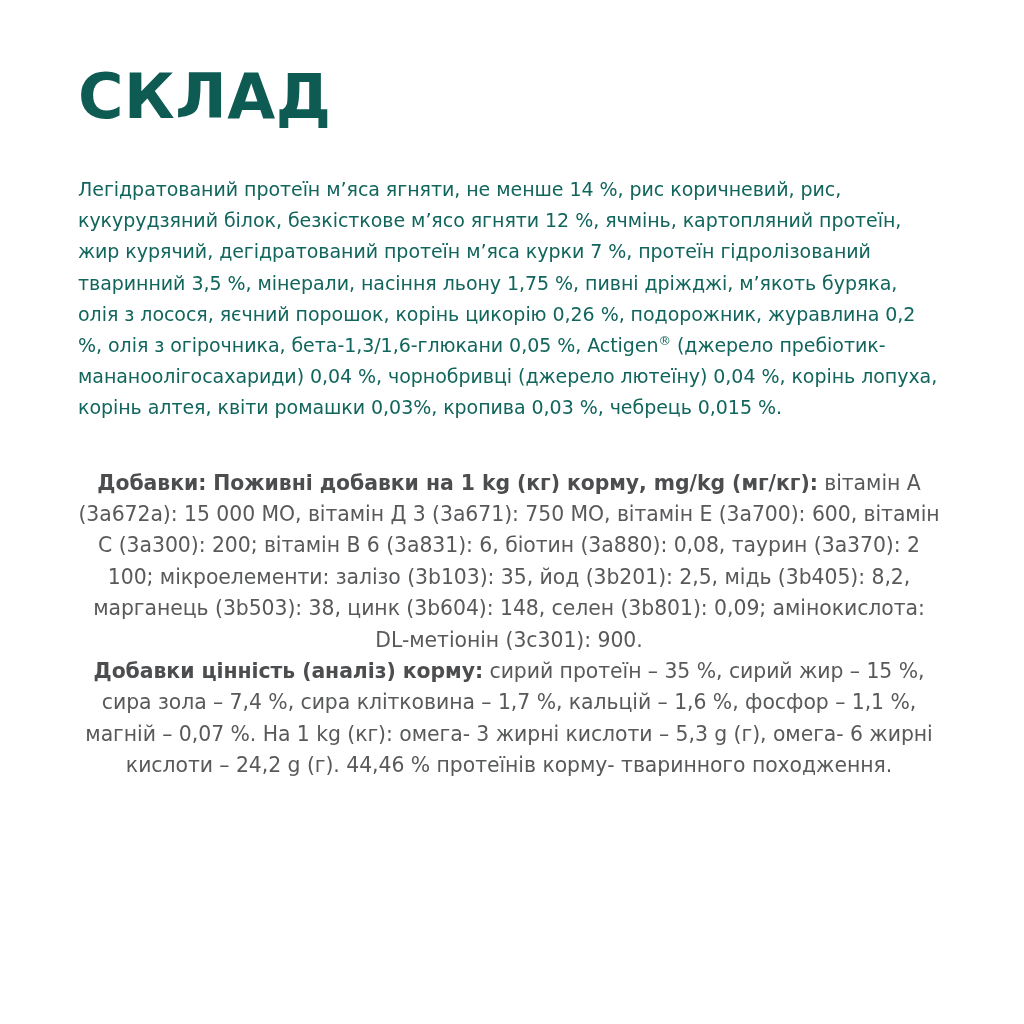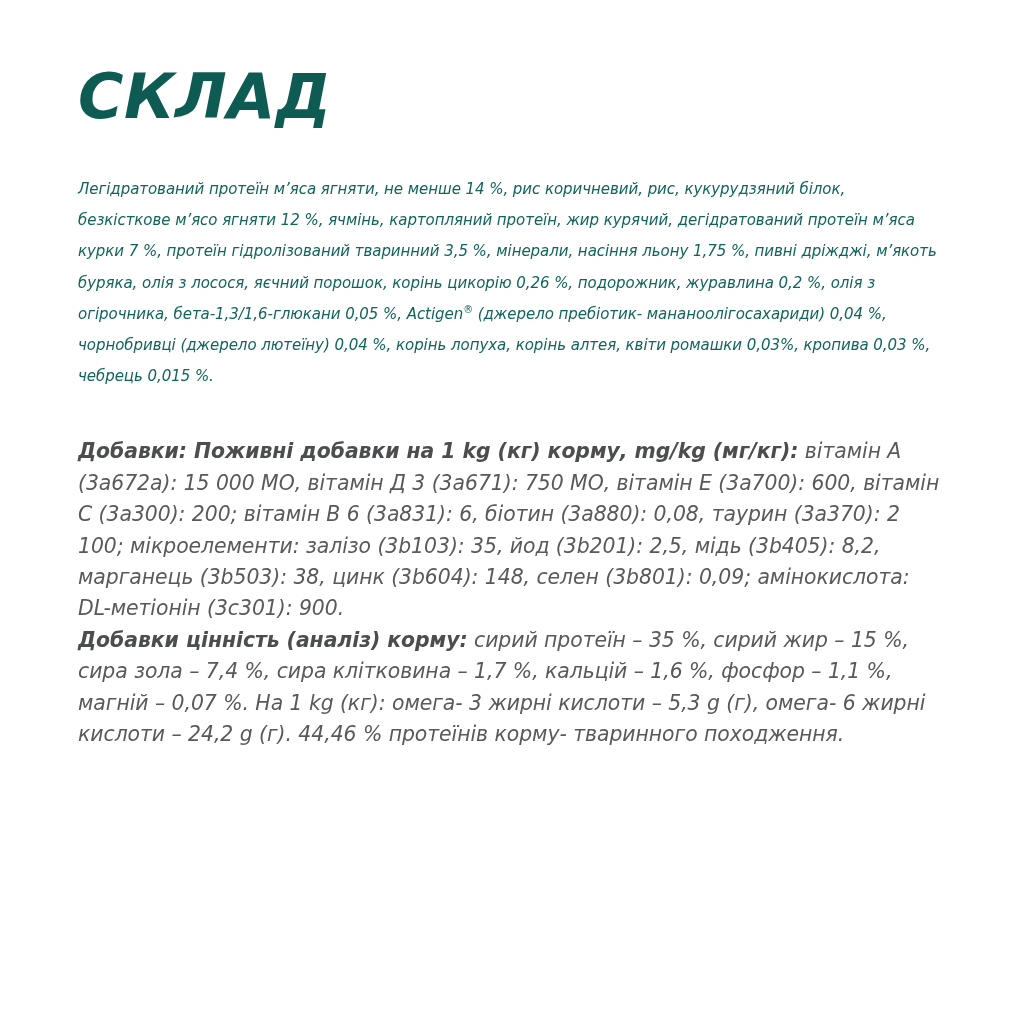--- a/index.html
+++ b/index.html
@@ -13,48 +13,48 @@
     background: #ffffff;
     font-family: "Liberation Sans", "DejaVu Sans", sans-serif;
     overflow: hidden;
   }
   .page {
     position: relative;
     width: 1024px;
     height: 1024px;
     box-sizing: border-box;
     padding: 66px 75px 8px 78px;
-    font-style: italic;
   }
   .page-title {
     font-size: 62px;
     line-height: 1.0;
     font-weight: bold;
     letter-spacing: 0.5px;
     color: #0e5b53;
     margin: 0 0 46px 0;
     font-family: "DejaVu Sans", "Liberation Sans", sans-serif;
   }
   .composition-block {
     color: #11655c;
-    font-size: 15px;
+    font-size: 19px;
     line-height: 31.2px;
     letter-spacing: -0.05px;
     max-width: 862px;
     margin: 0 0 44px 0;
     text-align: left;
     font-family: "DejaVu Sans", "Liberation Sans", sans-serif;
   }
   .analysis-block {
     color: #58595b;
     font-size: 20.4px;
     line-height: 31.4px;
     letter-spacing: -0.05px;
     max-width: 862px;
     font-family: "DejaVu Sans", "Liberation Sans", sans-serif;
+    text-align: center;
   }
   .analysis-para {
     margin: 0;
   }
   .lbl {
     font-weight: bold;
     color: #4c4d4f;
   }
   .reg {
     font-size: 0.66em;

